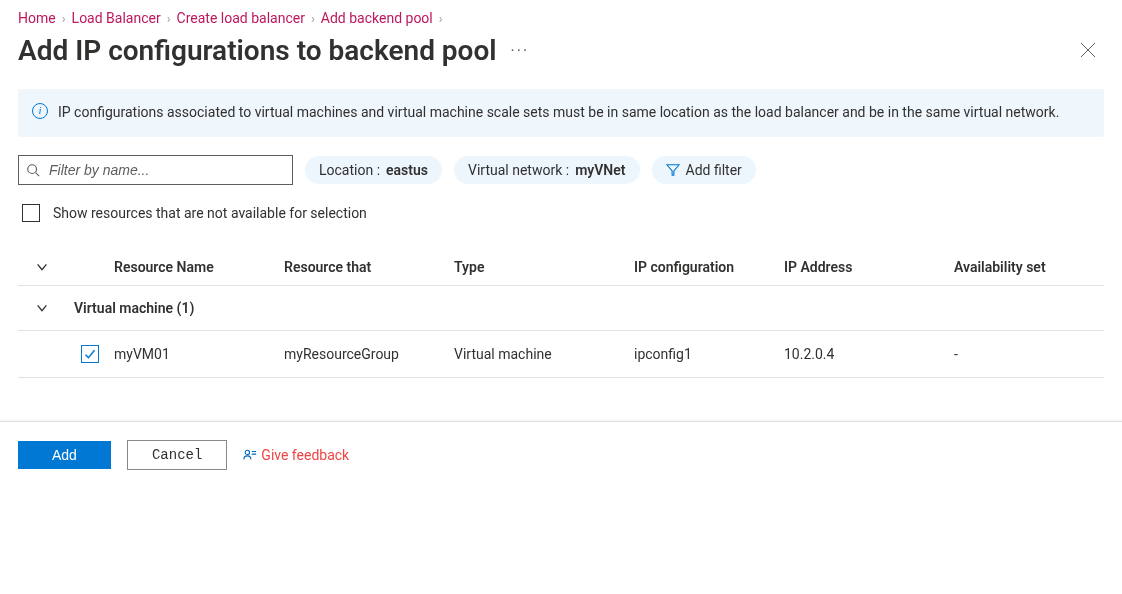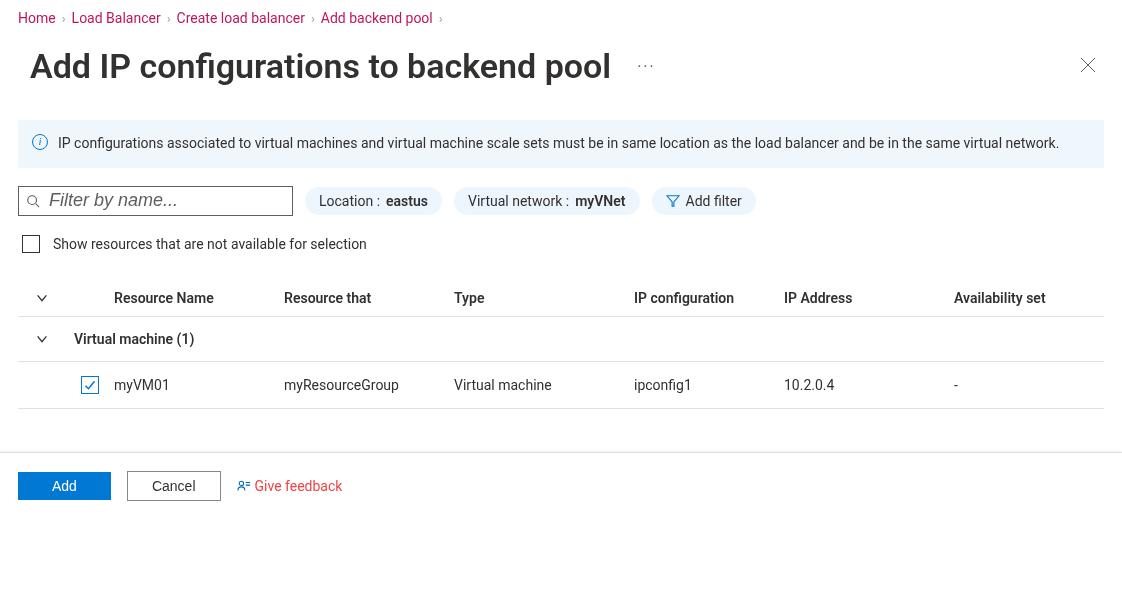--- a/index.html
+++ b/index.html
@@ -22,23 +22,23 @@
   .breadcrumb a { color: #be185d; text-decoration: none; cursor: pointer; }
   .breadcrumb .sep { color: #9e9e9e; font-size: 13px; }
   .title-row {
     display: flex;
     align-items: center;
     justify-content: space-between;
     margin: 4px 0 22px 0;
   }
   .title-left { display: flex; align-items: center; gap: 14px; }
   h1 {
-    font-size: 34px;
+    font-size: 28px;
     font-weight: 600;
-    margin: 12px;
+    margin: 0;
     color: #323130;
   }
   .more-dots { color: #605e5c; font-size: 16px; letter-spacing: 2px; cursor: pointer; }
   .close-x {
     font-size: 20px;
     color: #605e5c;
     cursor: pointer;
     font-weight: 300;
     padding: 4px 8px;
   }
@@ -74,21 +74,21 @@
   }
   .search-box {
     position: relative;
     width: 275px;
   }
   .search-box input {
     width: 100%;
     height: 30px;
     border: 1px solid #605e5c;
     padding: 0 10px 0 30px;
-    font-size: 18px;
+    font-size: 14px;
     outline: none;
     color: #323130;
   }
   .search-box input::placeholder { color: #605e5c; font-style: italic; }
   .search-icon {
     position: absolute;
     left: 8px;
     top: 50%;
     transform: translateY(-50%);
     width: 14px; height: 14px;
@@ -186,20 +186,21 @@
     font-size: 14px;
     cursor: pointer;
   }
   .btn-secondary {
     background: #fff;
     border: 1px solid #8a8886;
     padding: 6px 24px;
     font-size: 14px;
     cursor: pointer;
     color: #323130;
+    font-family: Liberation Mono, monospace;
   }
   .feedback-link {
     color: #ef4444;
     display: inline-flex;
     align-items: center;
     gap: 4px;
     cursor: pointer;
     font-size: 14px;
   }
   .feedback-link svg { width:14px; height:14px; }

